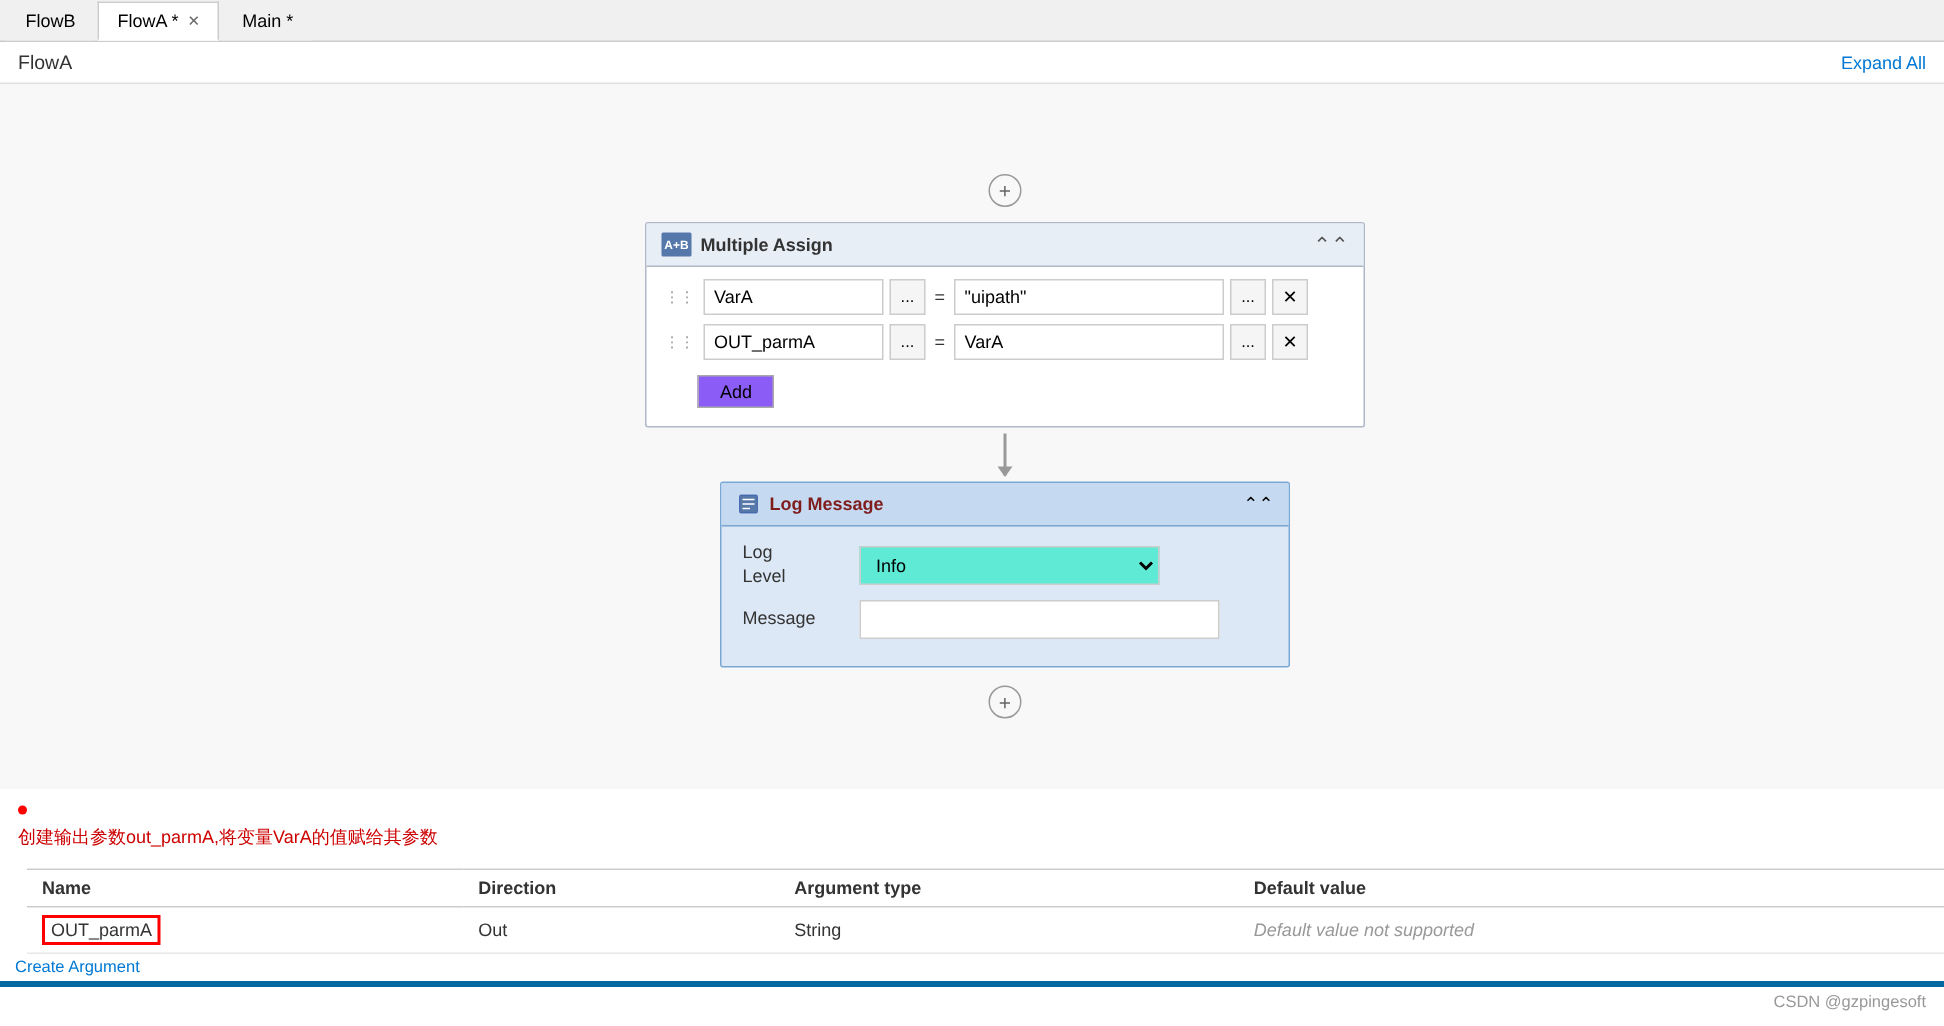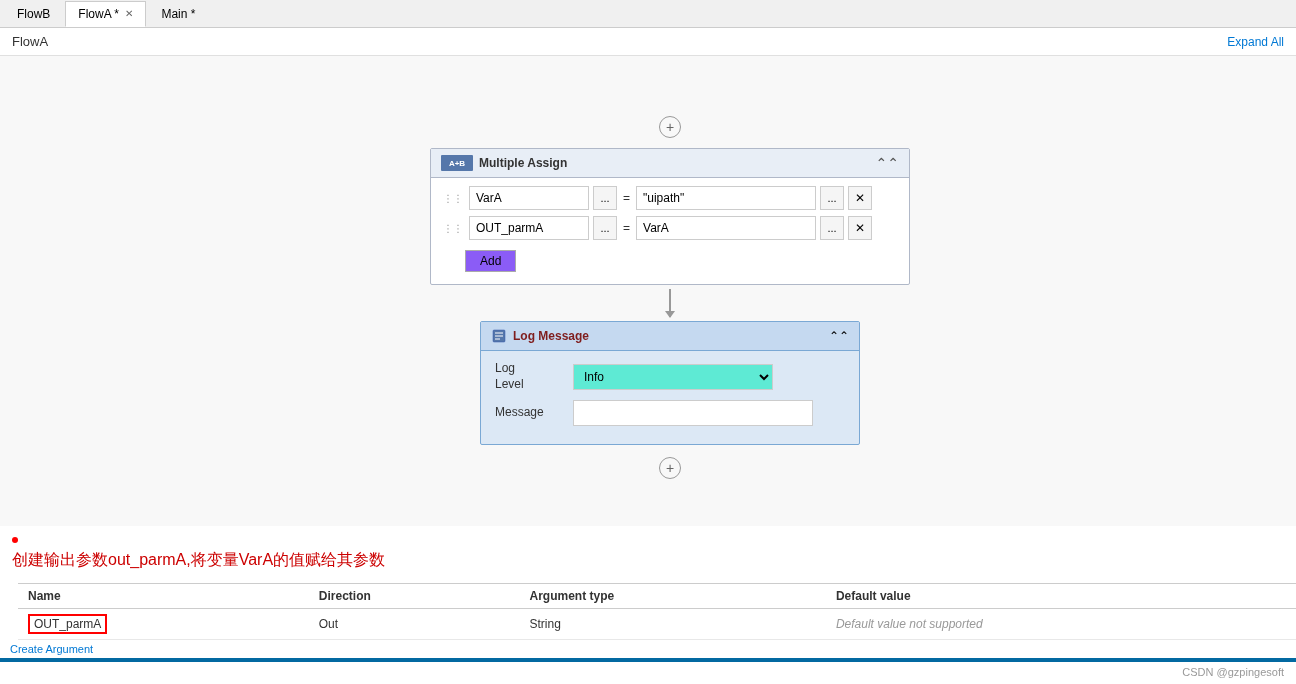--- a/index.html
+++ b/index.html
@@ -119,21 +119,21 @@
       color: #555;
       cursor: pointer;
       font-size: 14px;
     }
 
     
     .act-icon {
       display: inline-flex;
       align-items: center;
       justify-content: center;
-      width: 32px;
+      width: 20px;
       height: 16px;
       background: #5577aa;
       color: #fff;
       font-size: 8px;
       font-weight: bold;
       border-radius: 1px;
     }
 
     
     .assign-body {
@@ -305,21 +305,21 @@
     }
     .annotation-dot {
       display: inline-block;
       width: 6px;
       height: 6px;
       background: red;
       border-radius: 50%;
       margin-bottom: 2px;
     }
     .annotation-text {
-      font-size: 16px;
+      font-size: 12px;
       color: #cc0000;
       font-weight: normal;
       margin: 2px 0 8px 0;
     }
 
     
     .args-table {
       width: 100%;
       border-collapse: collapse;
       border-top: 1px solid #ccc;

